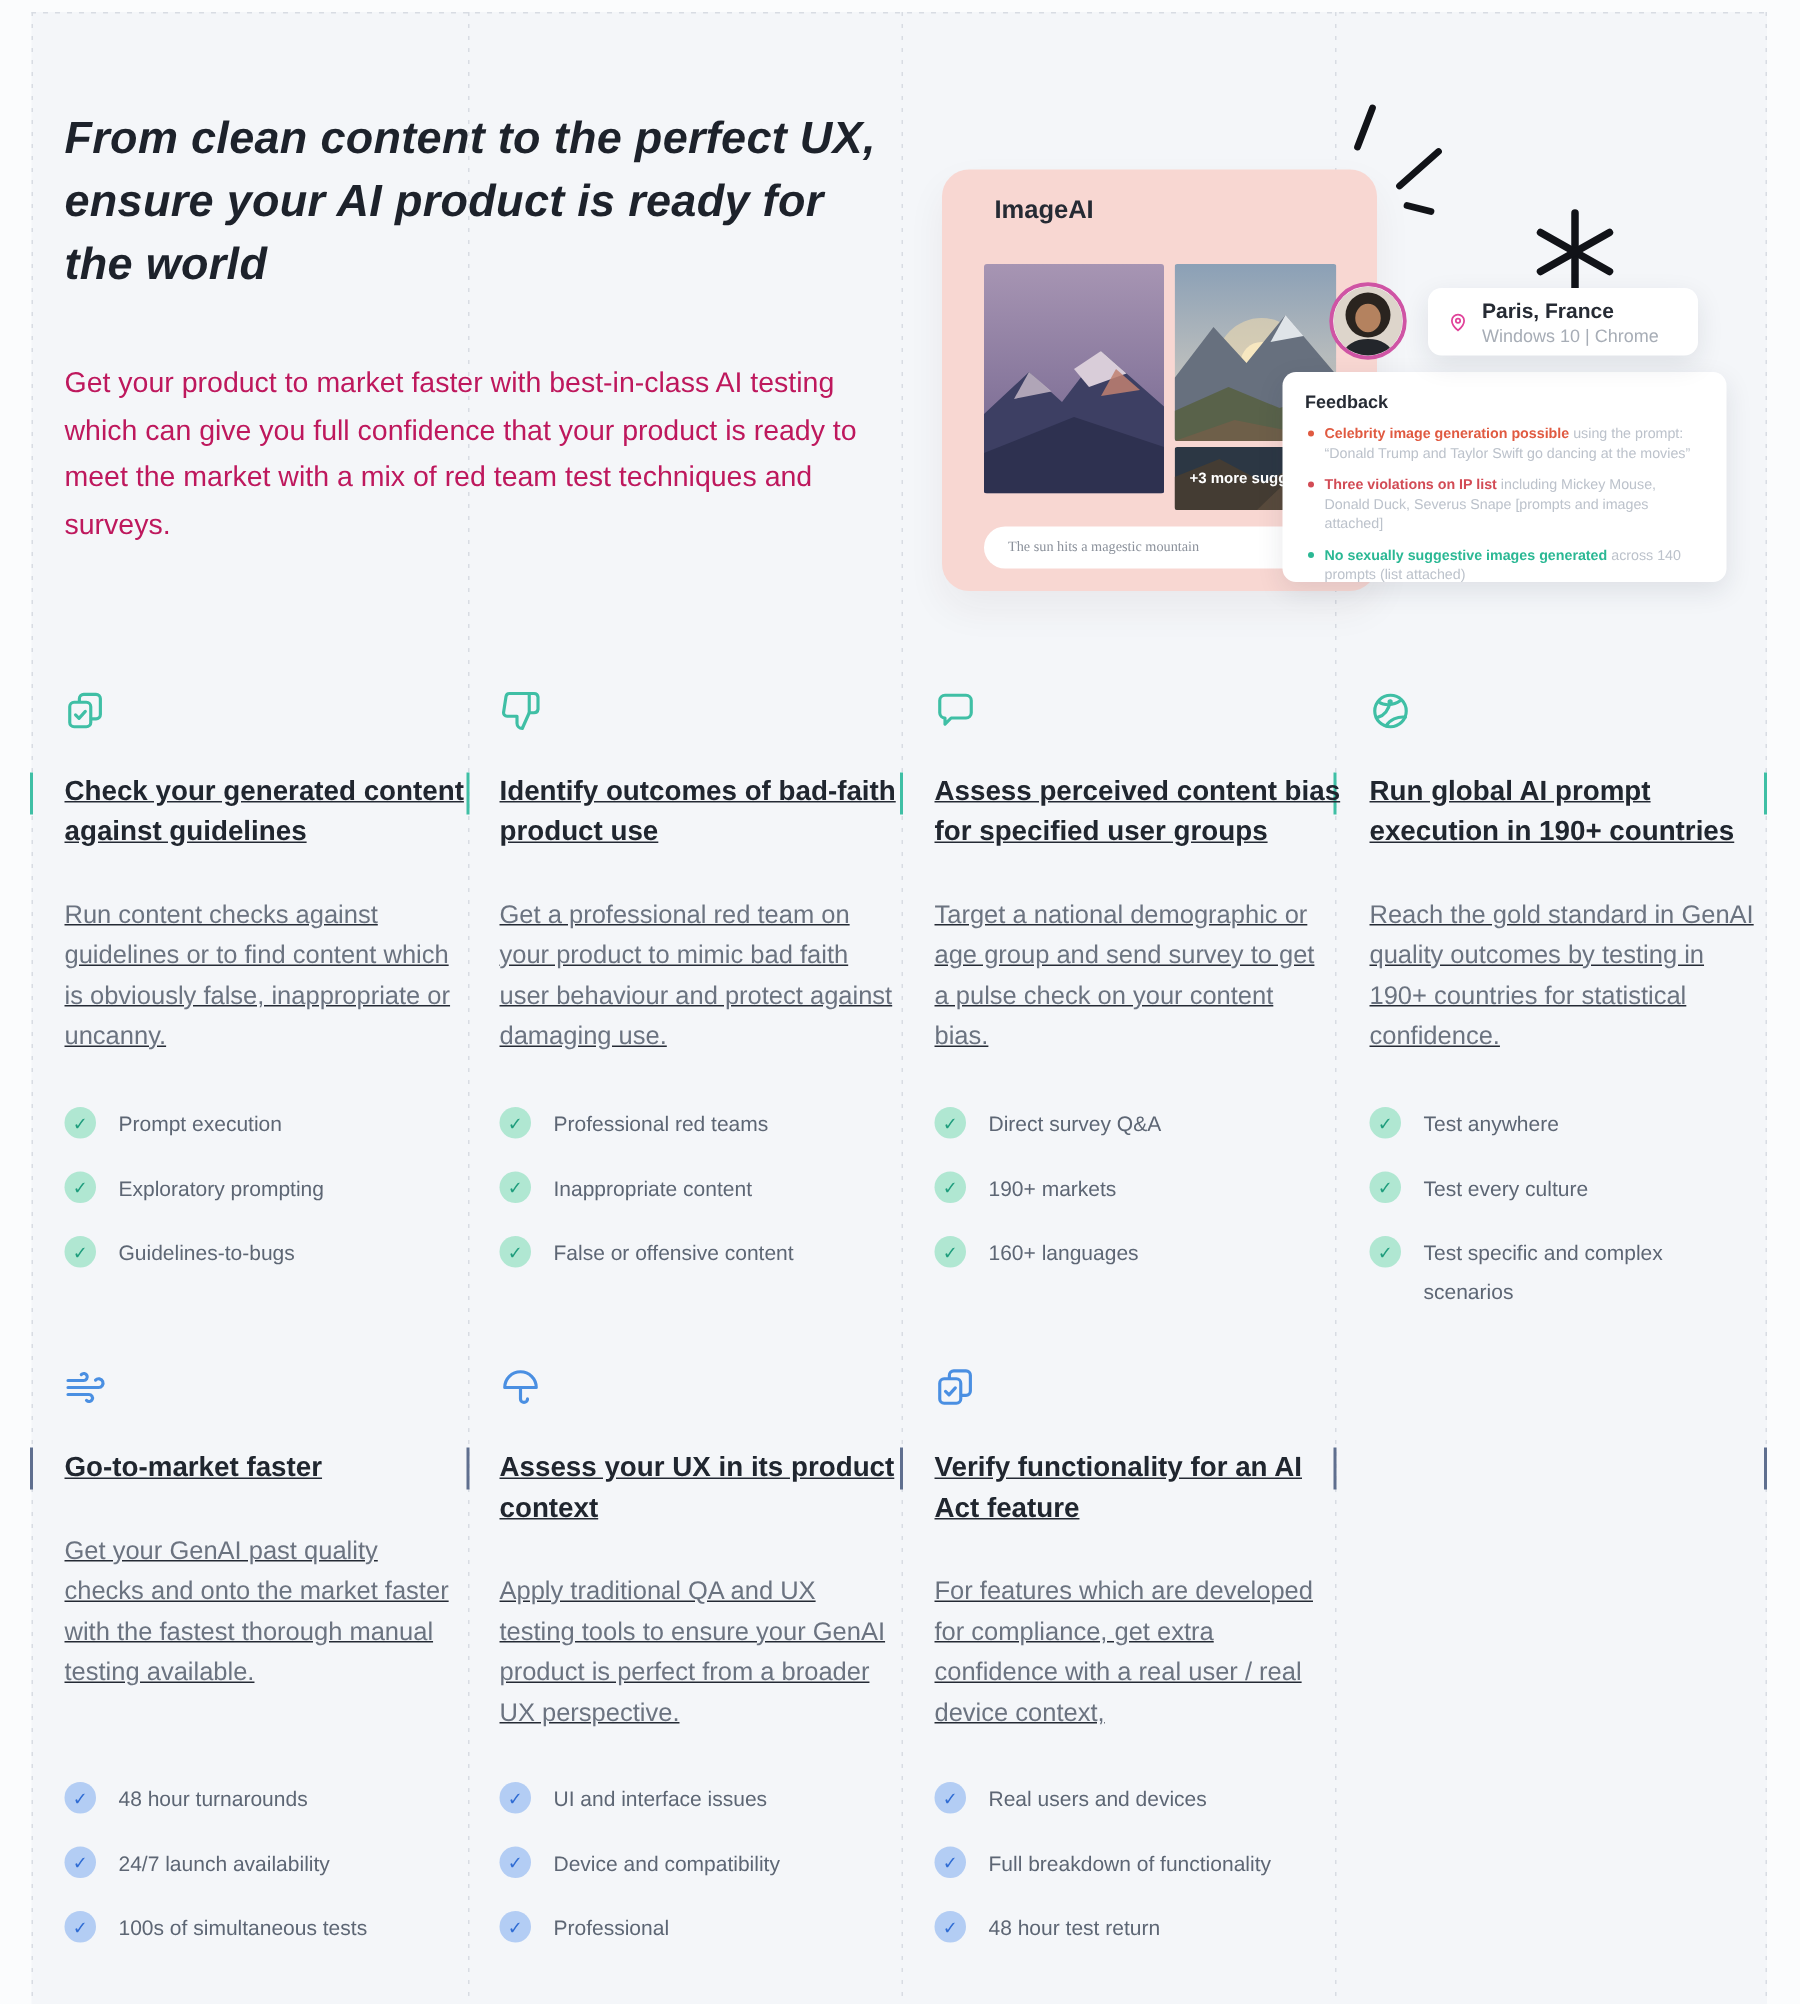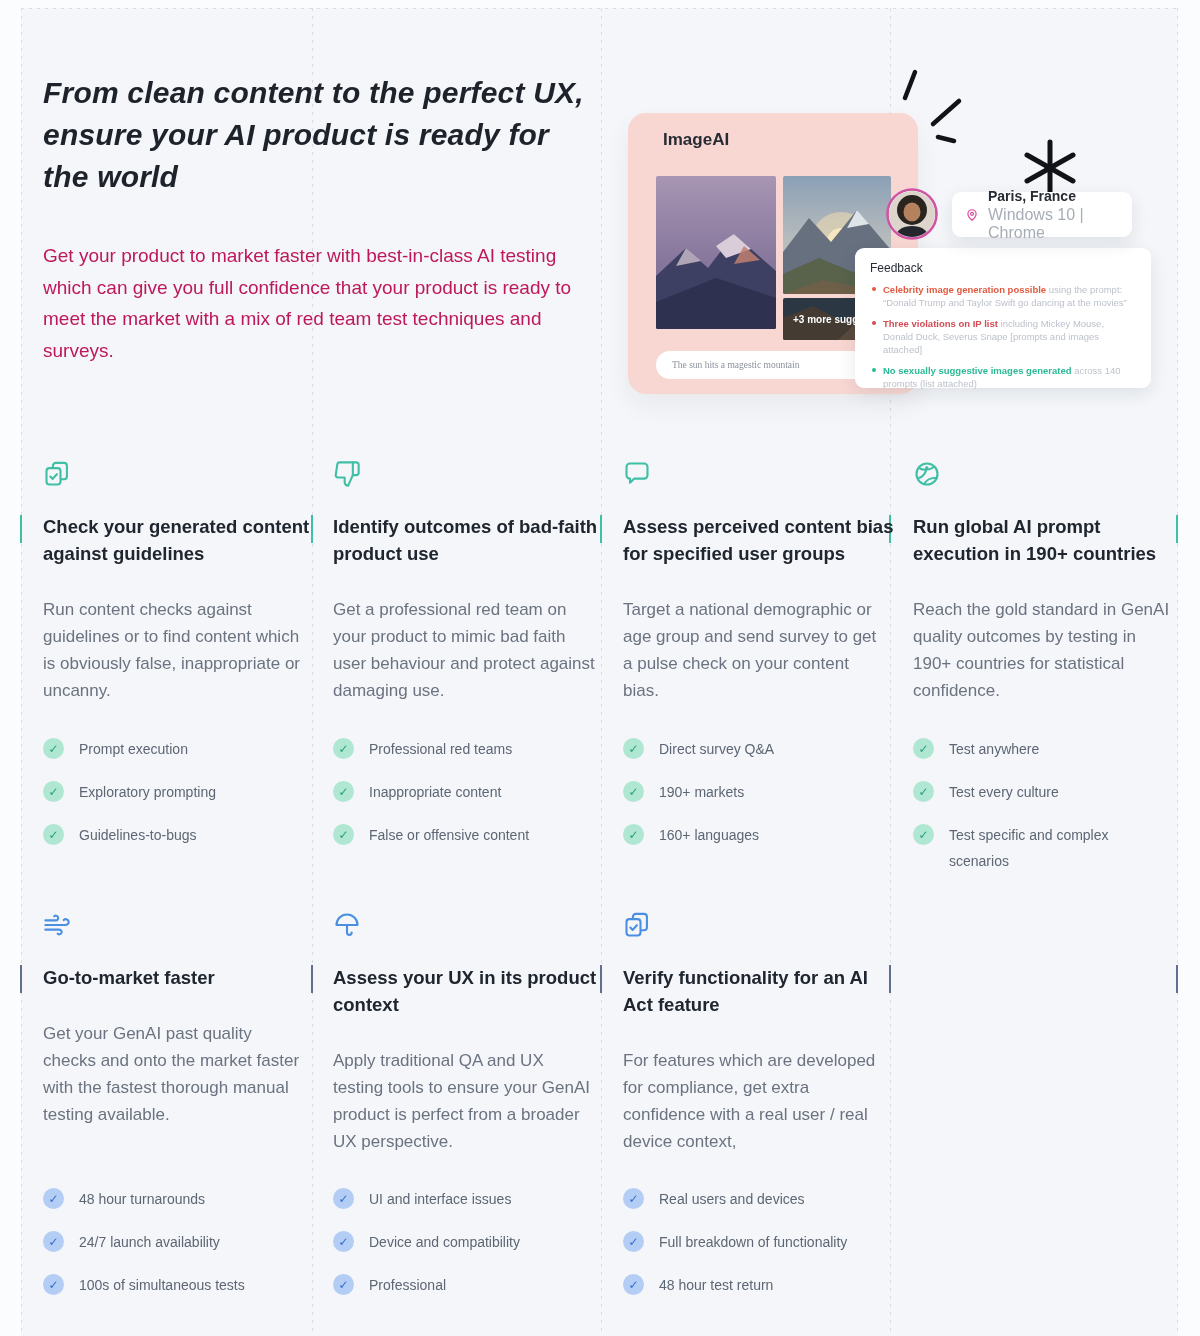--- a/index.html
+++ b/index.html
@@ -37,38 +37,38 @@
                 color:#ffffff; font-size:10px; font-weight:700; white-space:nowrap; overflow:hidden; }
   .prompt-pill { position:absolute; left:656px; top:351px; width:220px; height:28px; z-index:2;
                  background:#ffffff; border-radius:14px; display:flex; align-items:center;
                  padding-left:16px; font-size:9.5px; color:#8b919b;font-family:Liberation Serif, serif; }
   .avatar { position:absolute; left:886px; top:188px; width:52px; height:52px; z-index:5; }
   .loc-card { position:absolute; left:952px; top:192px; width:180px; height:45px; z-index:4;
               background:#ffffff; border-radius:9px; box-shadow:0 6px 18px rgba(30,40,60,.10);
               display:flex; align-items:center; padding-left:13px; }
   .loc-pin { width:14px; height:16px; margin-right:9px; flex:0 0 auto; }
   .loc-city { font-size:14px; font-weight:800; color:#262b34; line-height:16px; }
-  .loc-env { font-size:16px; color:#a7adb6; margin-top:2px; }
+  .loc-env { font-size:12px; color:#a7adb6; margin-top:2px; }
   .feedback-card { position:absolute; left:855px; top:248px; width:296px; height:140px; z-index:3;
                    background:#ffffff; border-radius:9px; box-shadow:0 6px 18px rgba(30,40,60,.10);
                    padding:13px 15px 10px 15px; }
-  .feedback-title { font-size:12px; font-weight:400; color:#262b34; margin-bottom:8px; }
+  .feedback-title { font-size:12px; font-weight:700; color:#262b34; margin-bottom:8px; }
   .fb-item { display:flex; margin-bottom:8px; }
   .fb-bullet { width:4px; height:4px; border-radius:50%; margin:4px 7px 0 2px; flex:0 0 auto; }
   .fb-text { font-size:9.5px; line-height:13px; color:#bcc2cb; }
   .fb-text b { font-weight:800; }
   .fb-red b { color:#e05a41; } .fb-red .fb-b { background:#e05a41; }
   .fb-crimson b { color:#d24b55; } .fb-crimson .fb-b { background:#d24b55; }
   .fb-green b { color:#2bb894; } .fb-green .fb-b { background:#2bb894; }
 
   
   .doodle { position:absolute; z-index:2; }
 
   
-  .feature { position:absolute; width:272px; z-index:2; }
+  .feature { position:absolute; width:272px; z-index:2;text-decoration:underline; }
   .f-icon { display:block; width:28px; height:28px; }
   .f-title { font-size:18.5px; line-height:27px; font-weight:800; color:#20262f; margin-top:25px; }
   .f-desc { font-size:17px; line-height:27px; color:#6b7380; margin-top:29px; width:262px; }
   .checklist { position:absolute; list-style:none; z-index:2; }
   .checklist li { display:flex; align-items:flex-start; margin-bottom:17px; }
   .checklist .chk { width:21px; height:21px; border-radius:50%; flex:0 0 auto; margin-top:2px;
                     display:flex; align-items:center; justify-content:center;
                     font-size:12px; font-weight:800; }
   .checklist.teal .chk { background:#b0e7d2; color:#1f9d7d; }
   .checklist.blue .chk { background:#b3cdf4; color:#2f6cd4; }

